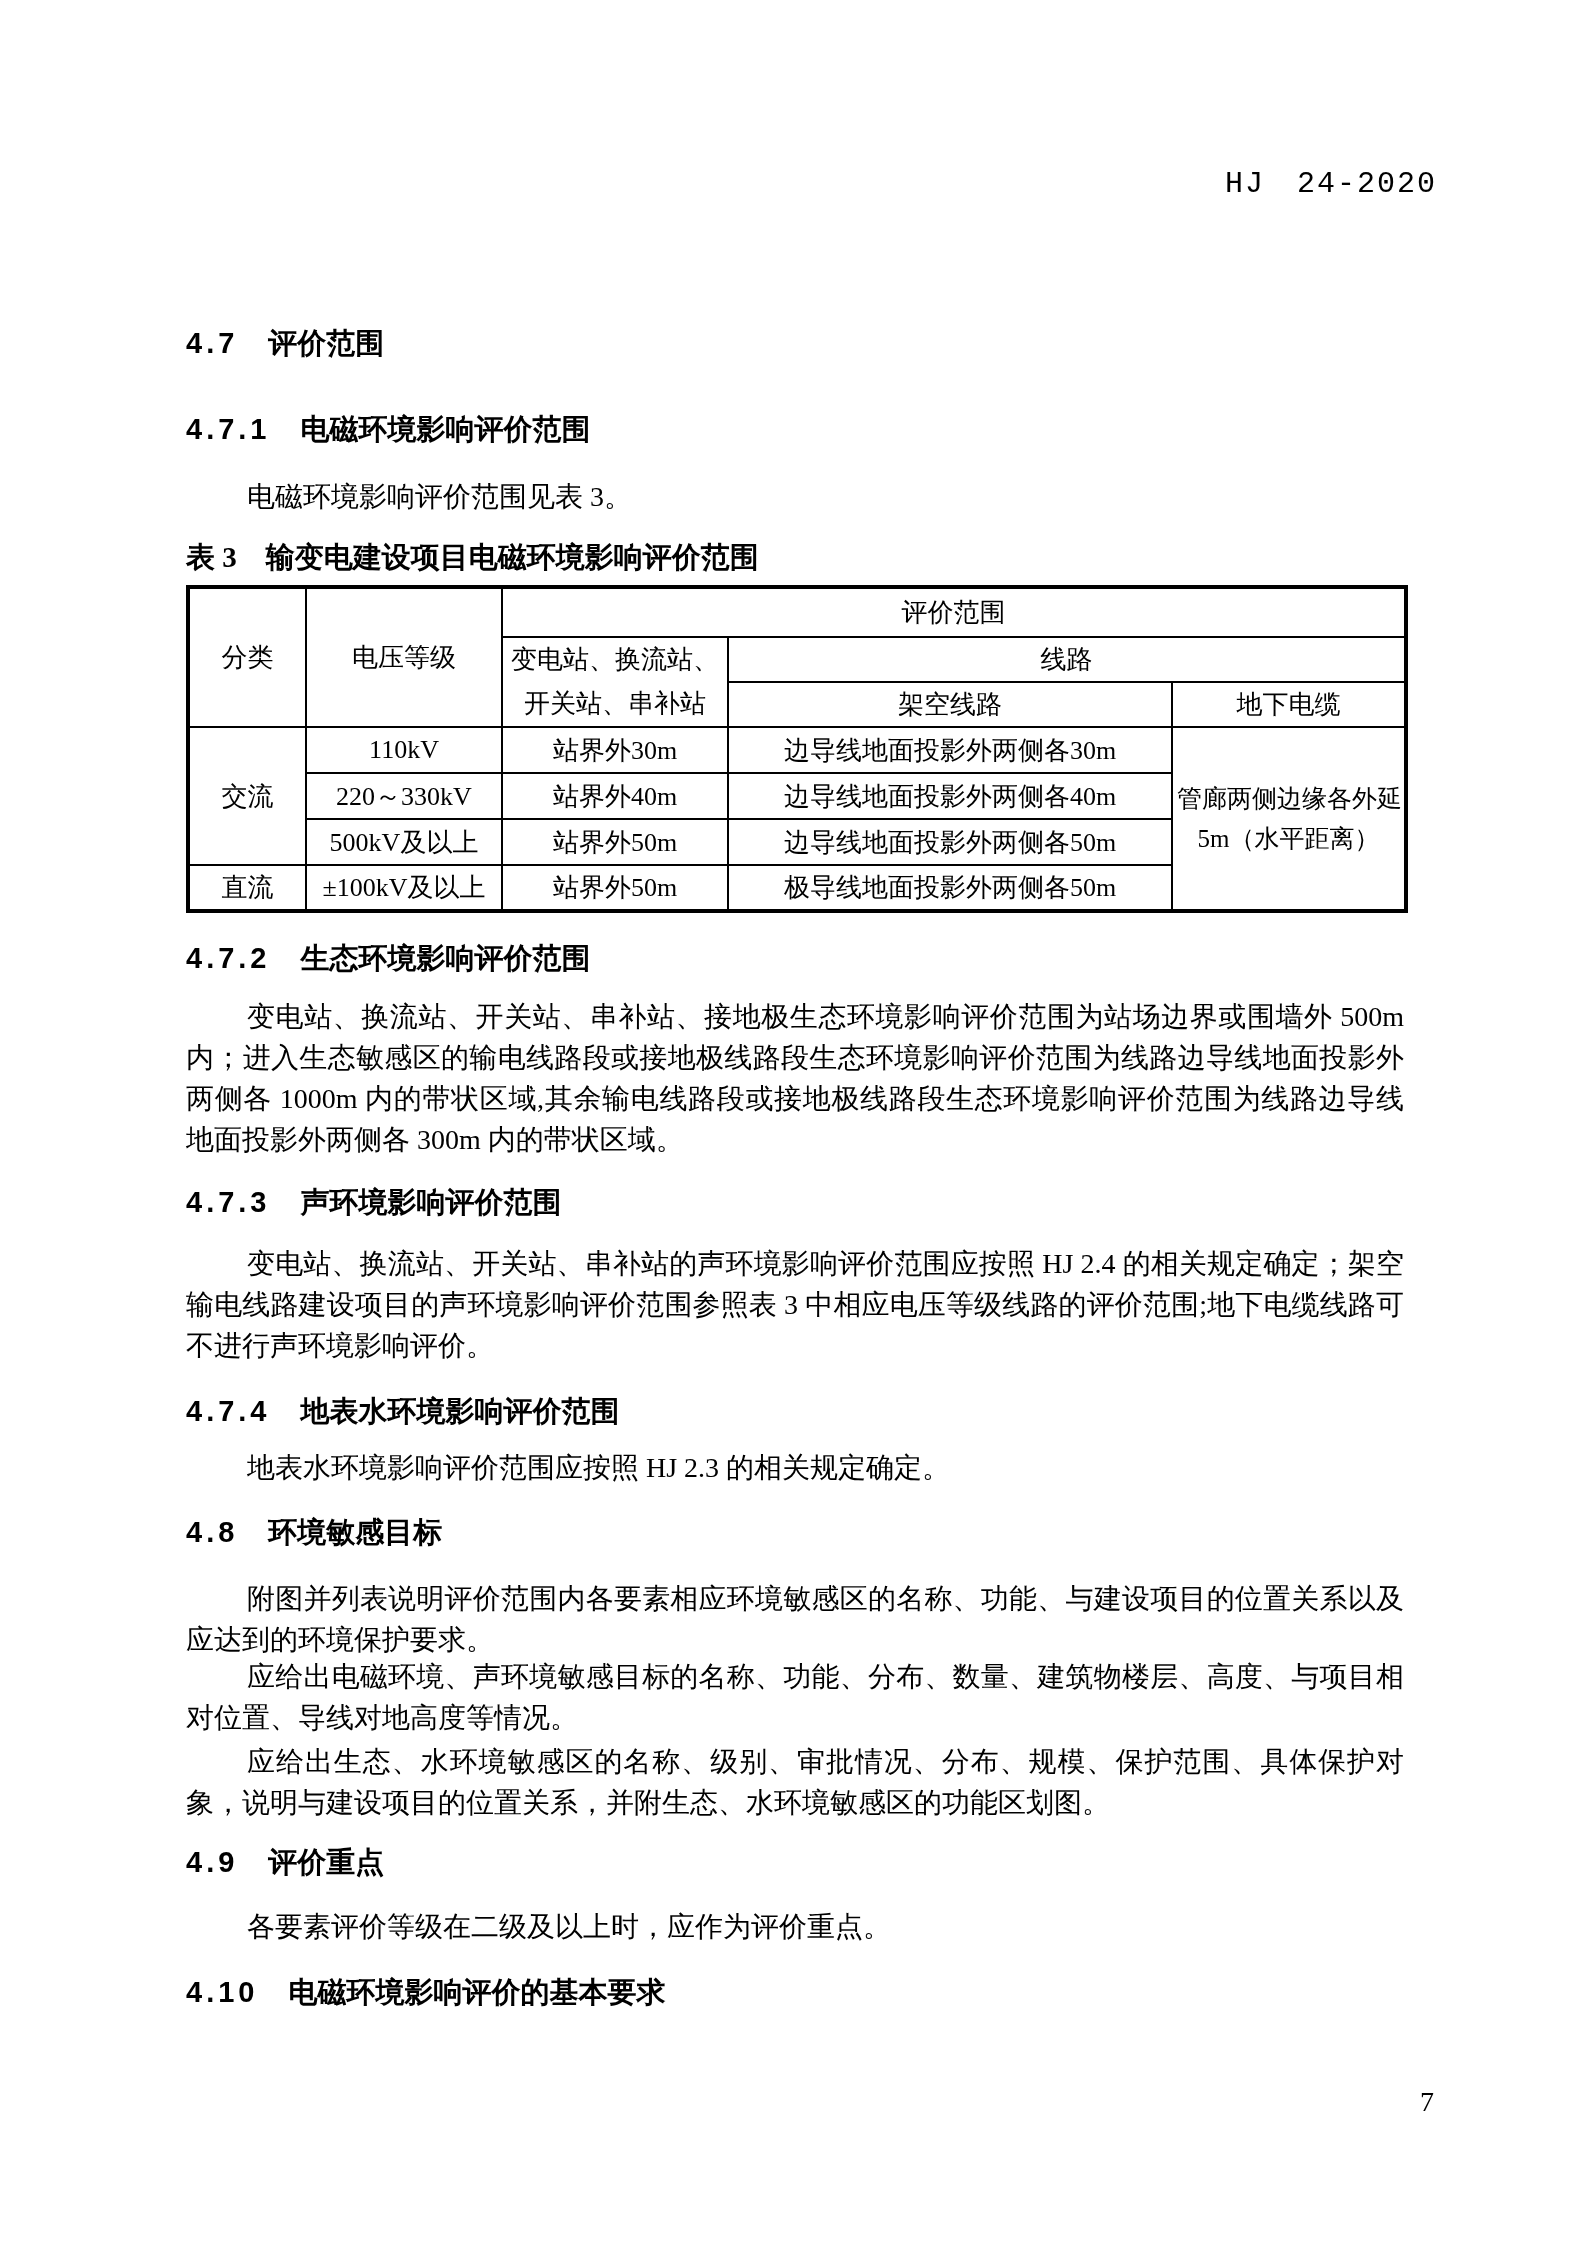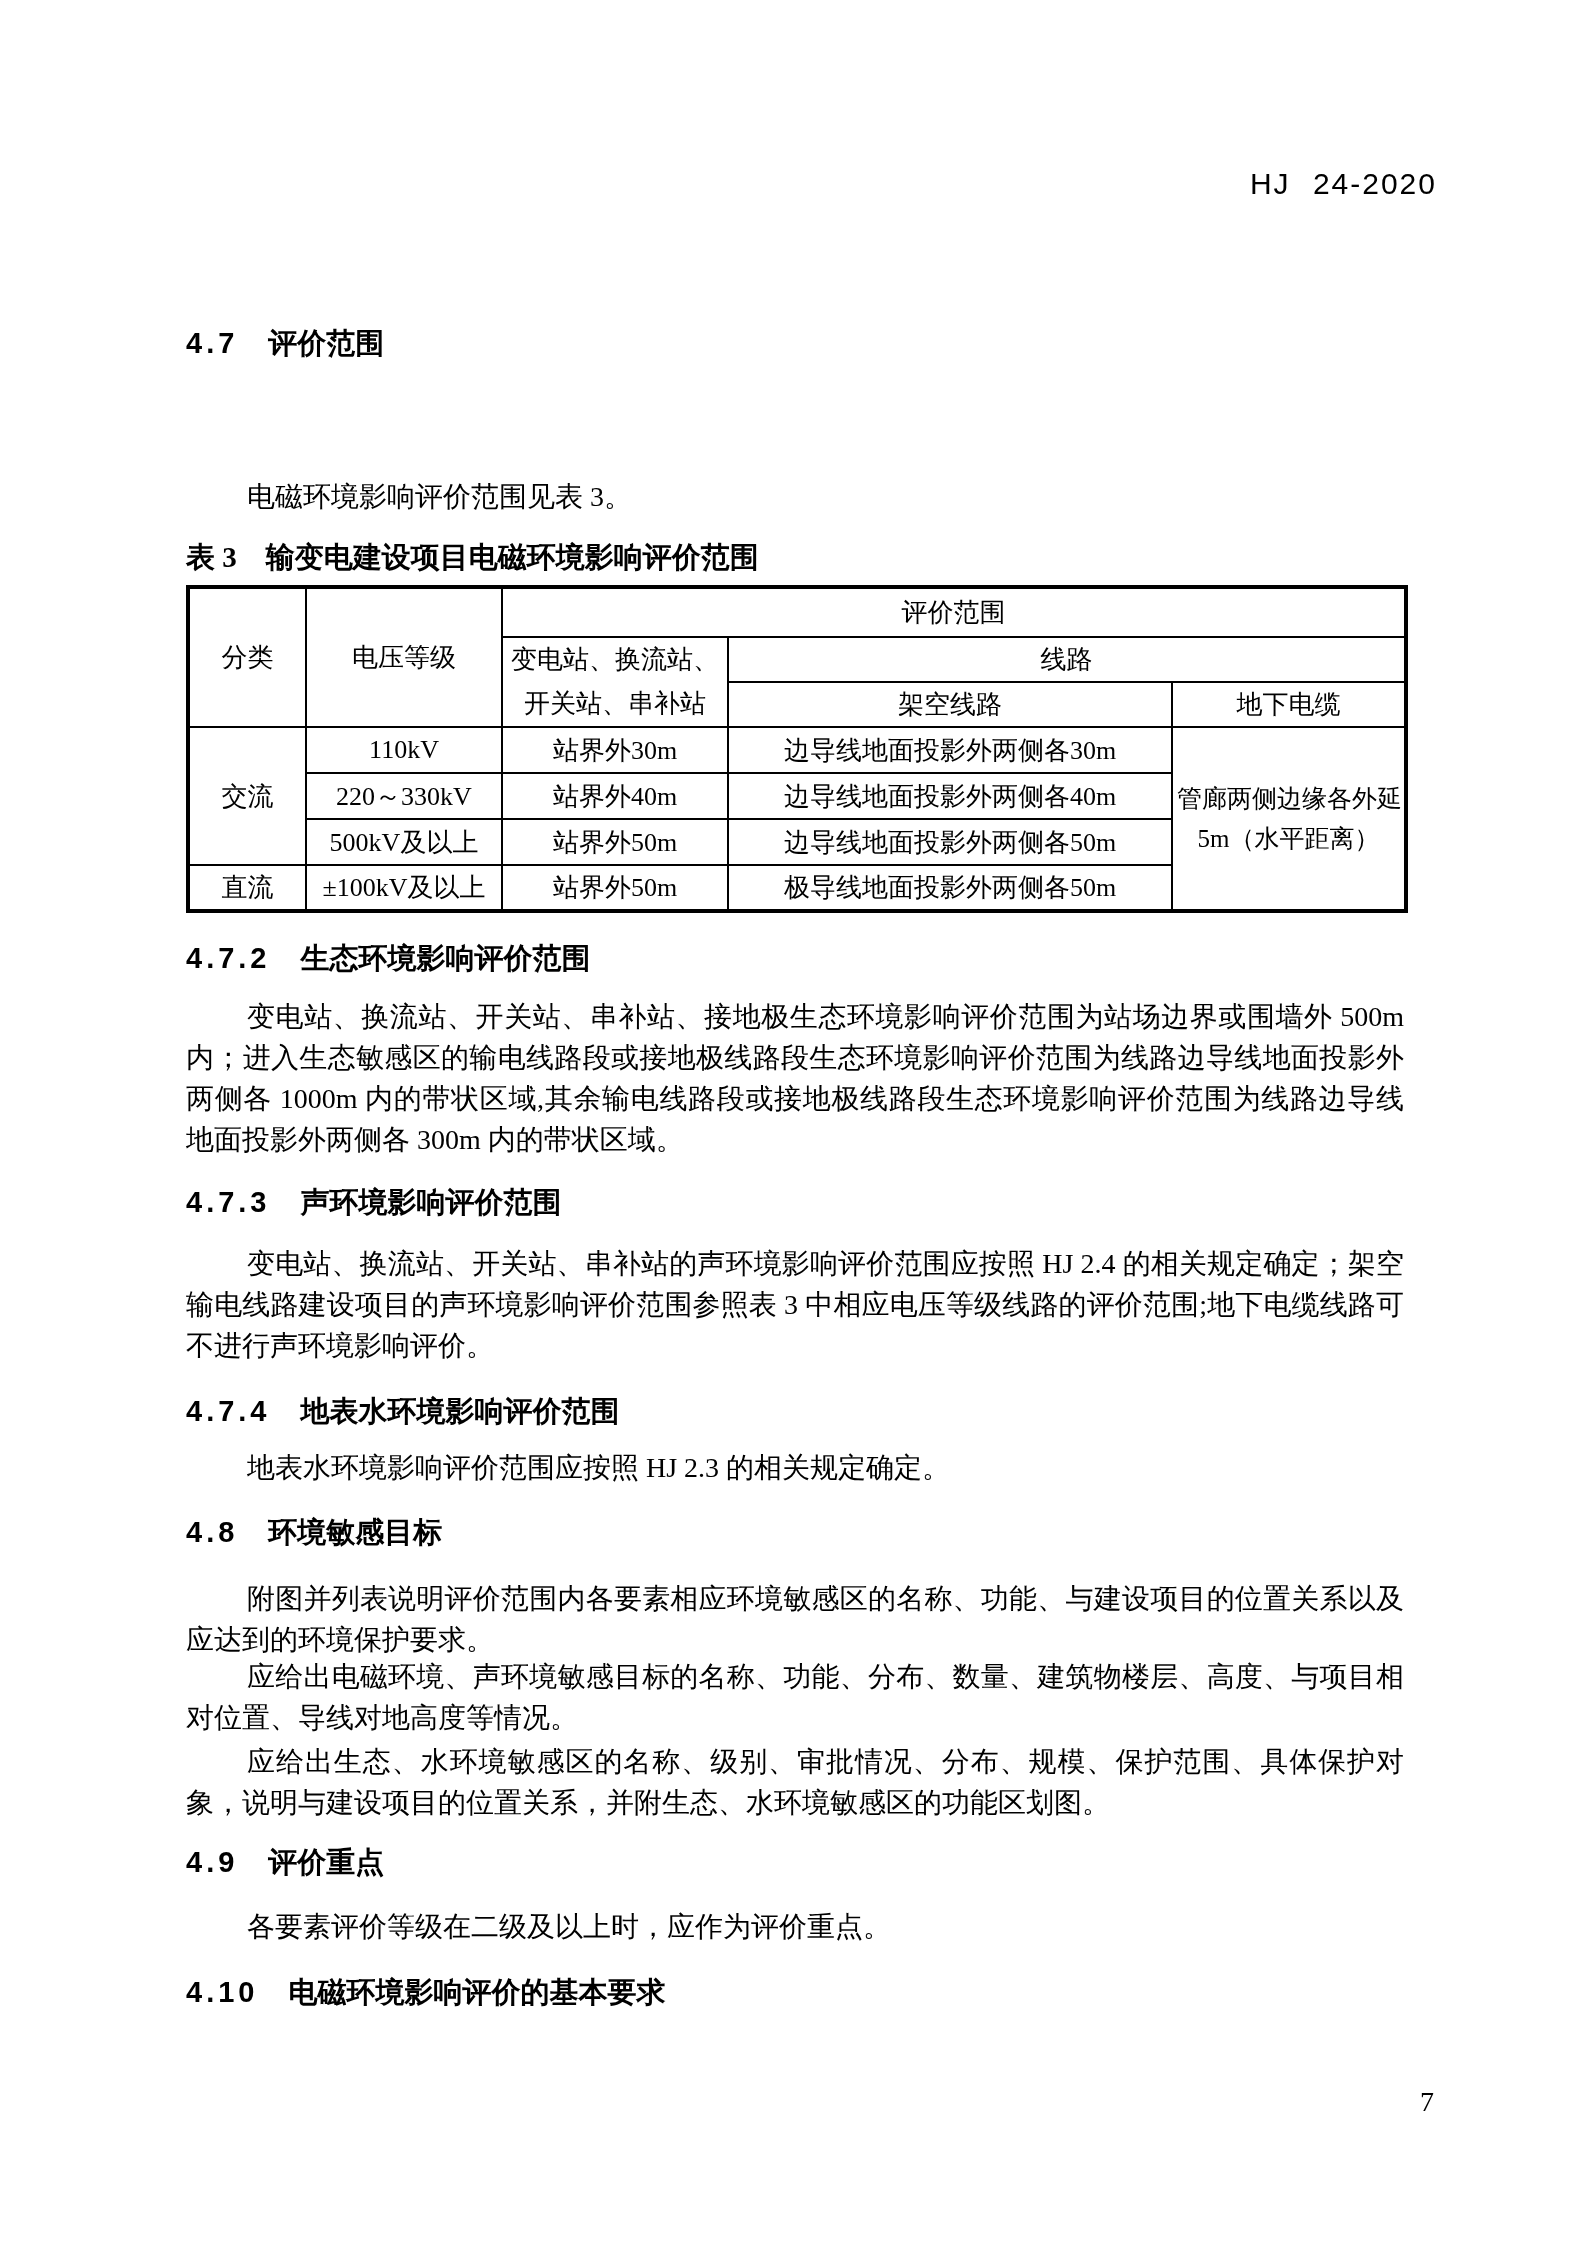--- a/index.html
+++ b/index.html
@@ -9,21 +9,21 @@
     height: 2245px;
     background: #ffffff;
     color: #000;
     font-family: "Liberation Serif", serif;
     overflow: hidden;
   }
   .doc-code {
     position: absolute;
     top: 167px;
     right: 150px;
-    font-family: Liberation Sans, sans-serif;
+    font-family: Liberation Mono, monospace;
     font-size: 30px;
     letter-spacing: 2px;
     word-spacing: 12px;
     white-space: nowrap;
   }
   .heading {
     position: absolute;
     left: 186px;
     width: 1221px;
     font-family: "Liberation Sans", sans-serif;
@@ -92,20 +92,23 @@
 <body>
 
 <div class="page">
 
   <div class="doc-code">HJ 24-2020</div>
 
   <div class="heading" style="top:326px">
     <span class="num">4.7</span><span>评价范围</span>
   </div>
 
+  <div class="heading" style="top:412px">
+    <span class="num">4.7.1</span><span>电磁环境影响评价范围</span>
+  </div>
 
   <div class="para" style="top:476px">电磁环境影响评价范围见表 3。</div>
 
   <div class="caption" style="top:538px">表 3　输变电建设项目电磁环境影响评价范围</div>
 
   <div class="table-wrap">
     <table class="t3">
       <colgroup>
         <col style="width:118px">
           <col style="width:196px">

